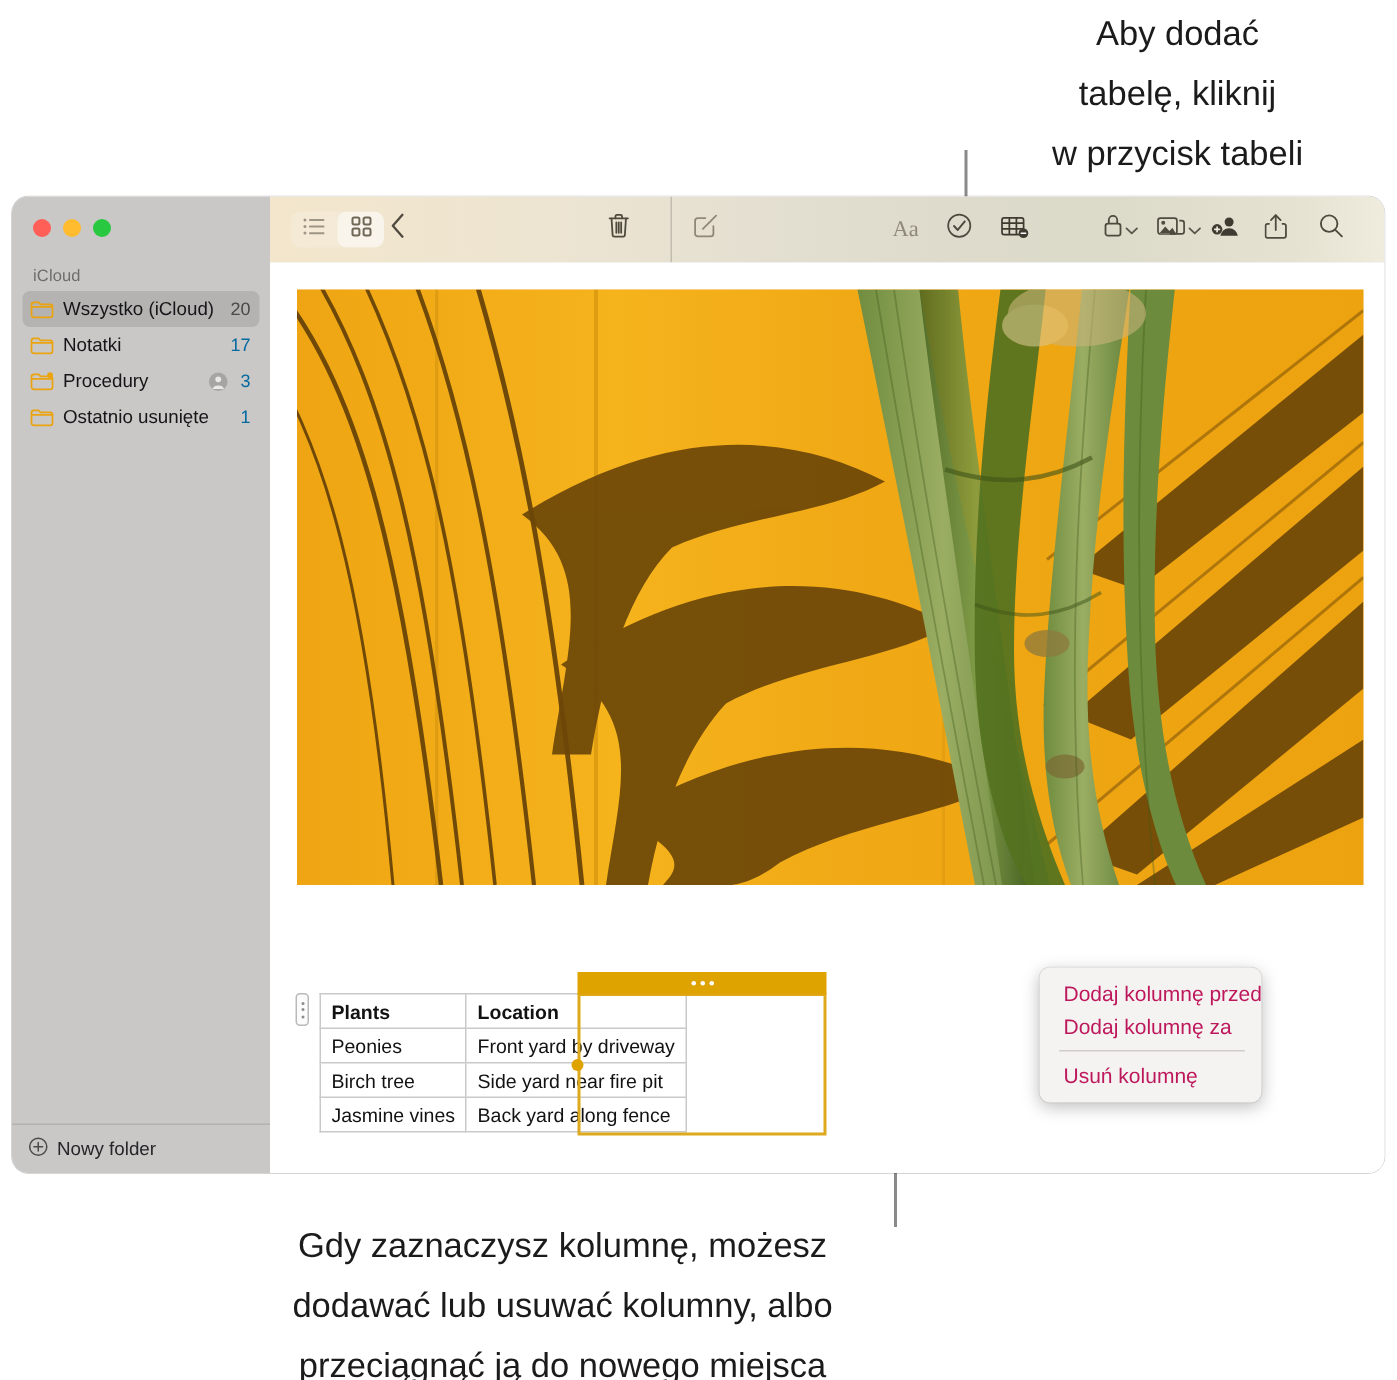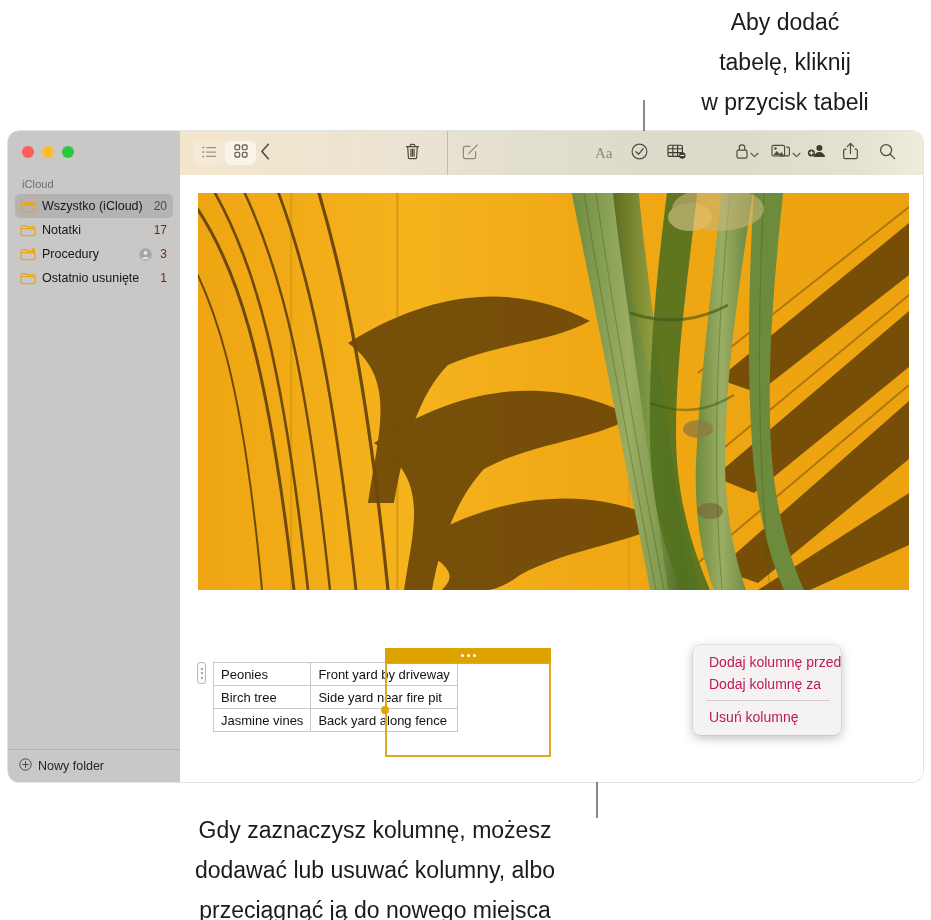--- a/index.html
+++ b/index.html
@@ -73,21 +73,21 @@
   .side-row {
     display: flex; align-items: center;
     height: 24px; border-radius: 5px;
     padding: 0 6px 0 5px;
     gap: 6px;
     font-size: 12.5px; color: #16161a;
   }
   .side-row.selected { background: #b4b3b1; }
   .side-row .folder { flex: 0 0 16px; height: 13px; position: relative; }
   .side-row .flabel { flex: 1 1 auto; white-space: nowrap; }
-  .side-row .count { font-size: 12px; color: #7f1d1d; }
+  .side-row .count { font-size: 12px; color: #0369a1; }
   .side-row.selected .count { color: #4a4947; }
   .person-badge { width: 13px; height: 13px; flex: 0 0 13px; margin-right: 2px; }
 
   #sidebar-footer {
     margin-top: auto;
     border-top: 0.5px solid #b3b2b0;
     height: 33px;
     display: flex; align-items: center;
     gap: 6px; padding-left: 11px;
     font-size: 12.5px; color: #26262a;
@@ -557,20 +557,24 @@
         <div id="table-wrap">
 
           <div id="row-handle">
             <i></i>
               <i></i>
               <i></i>
           </div>
 
           <table id="plants">
             <tbody>
+              <tr class="hdr">
+                <td class="col-a">Plants</td>
+                <td class="col-b">Location</td>
+              </tr>
               <tr>
                 <td class="col-a">Peonies</td>
                 <td class="col-b">Front yard by driveway</td>
               </tr>
               <tr>
                 <td class="col-a">Birch tree</td>
                 <td class="col-b">Side yard near fire pit</td>
               </tr>
               <tr>
                 <td class="col-a">Jasmine vines</td>

